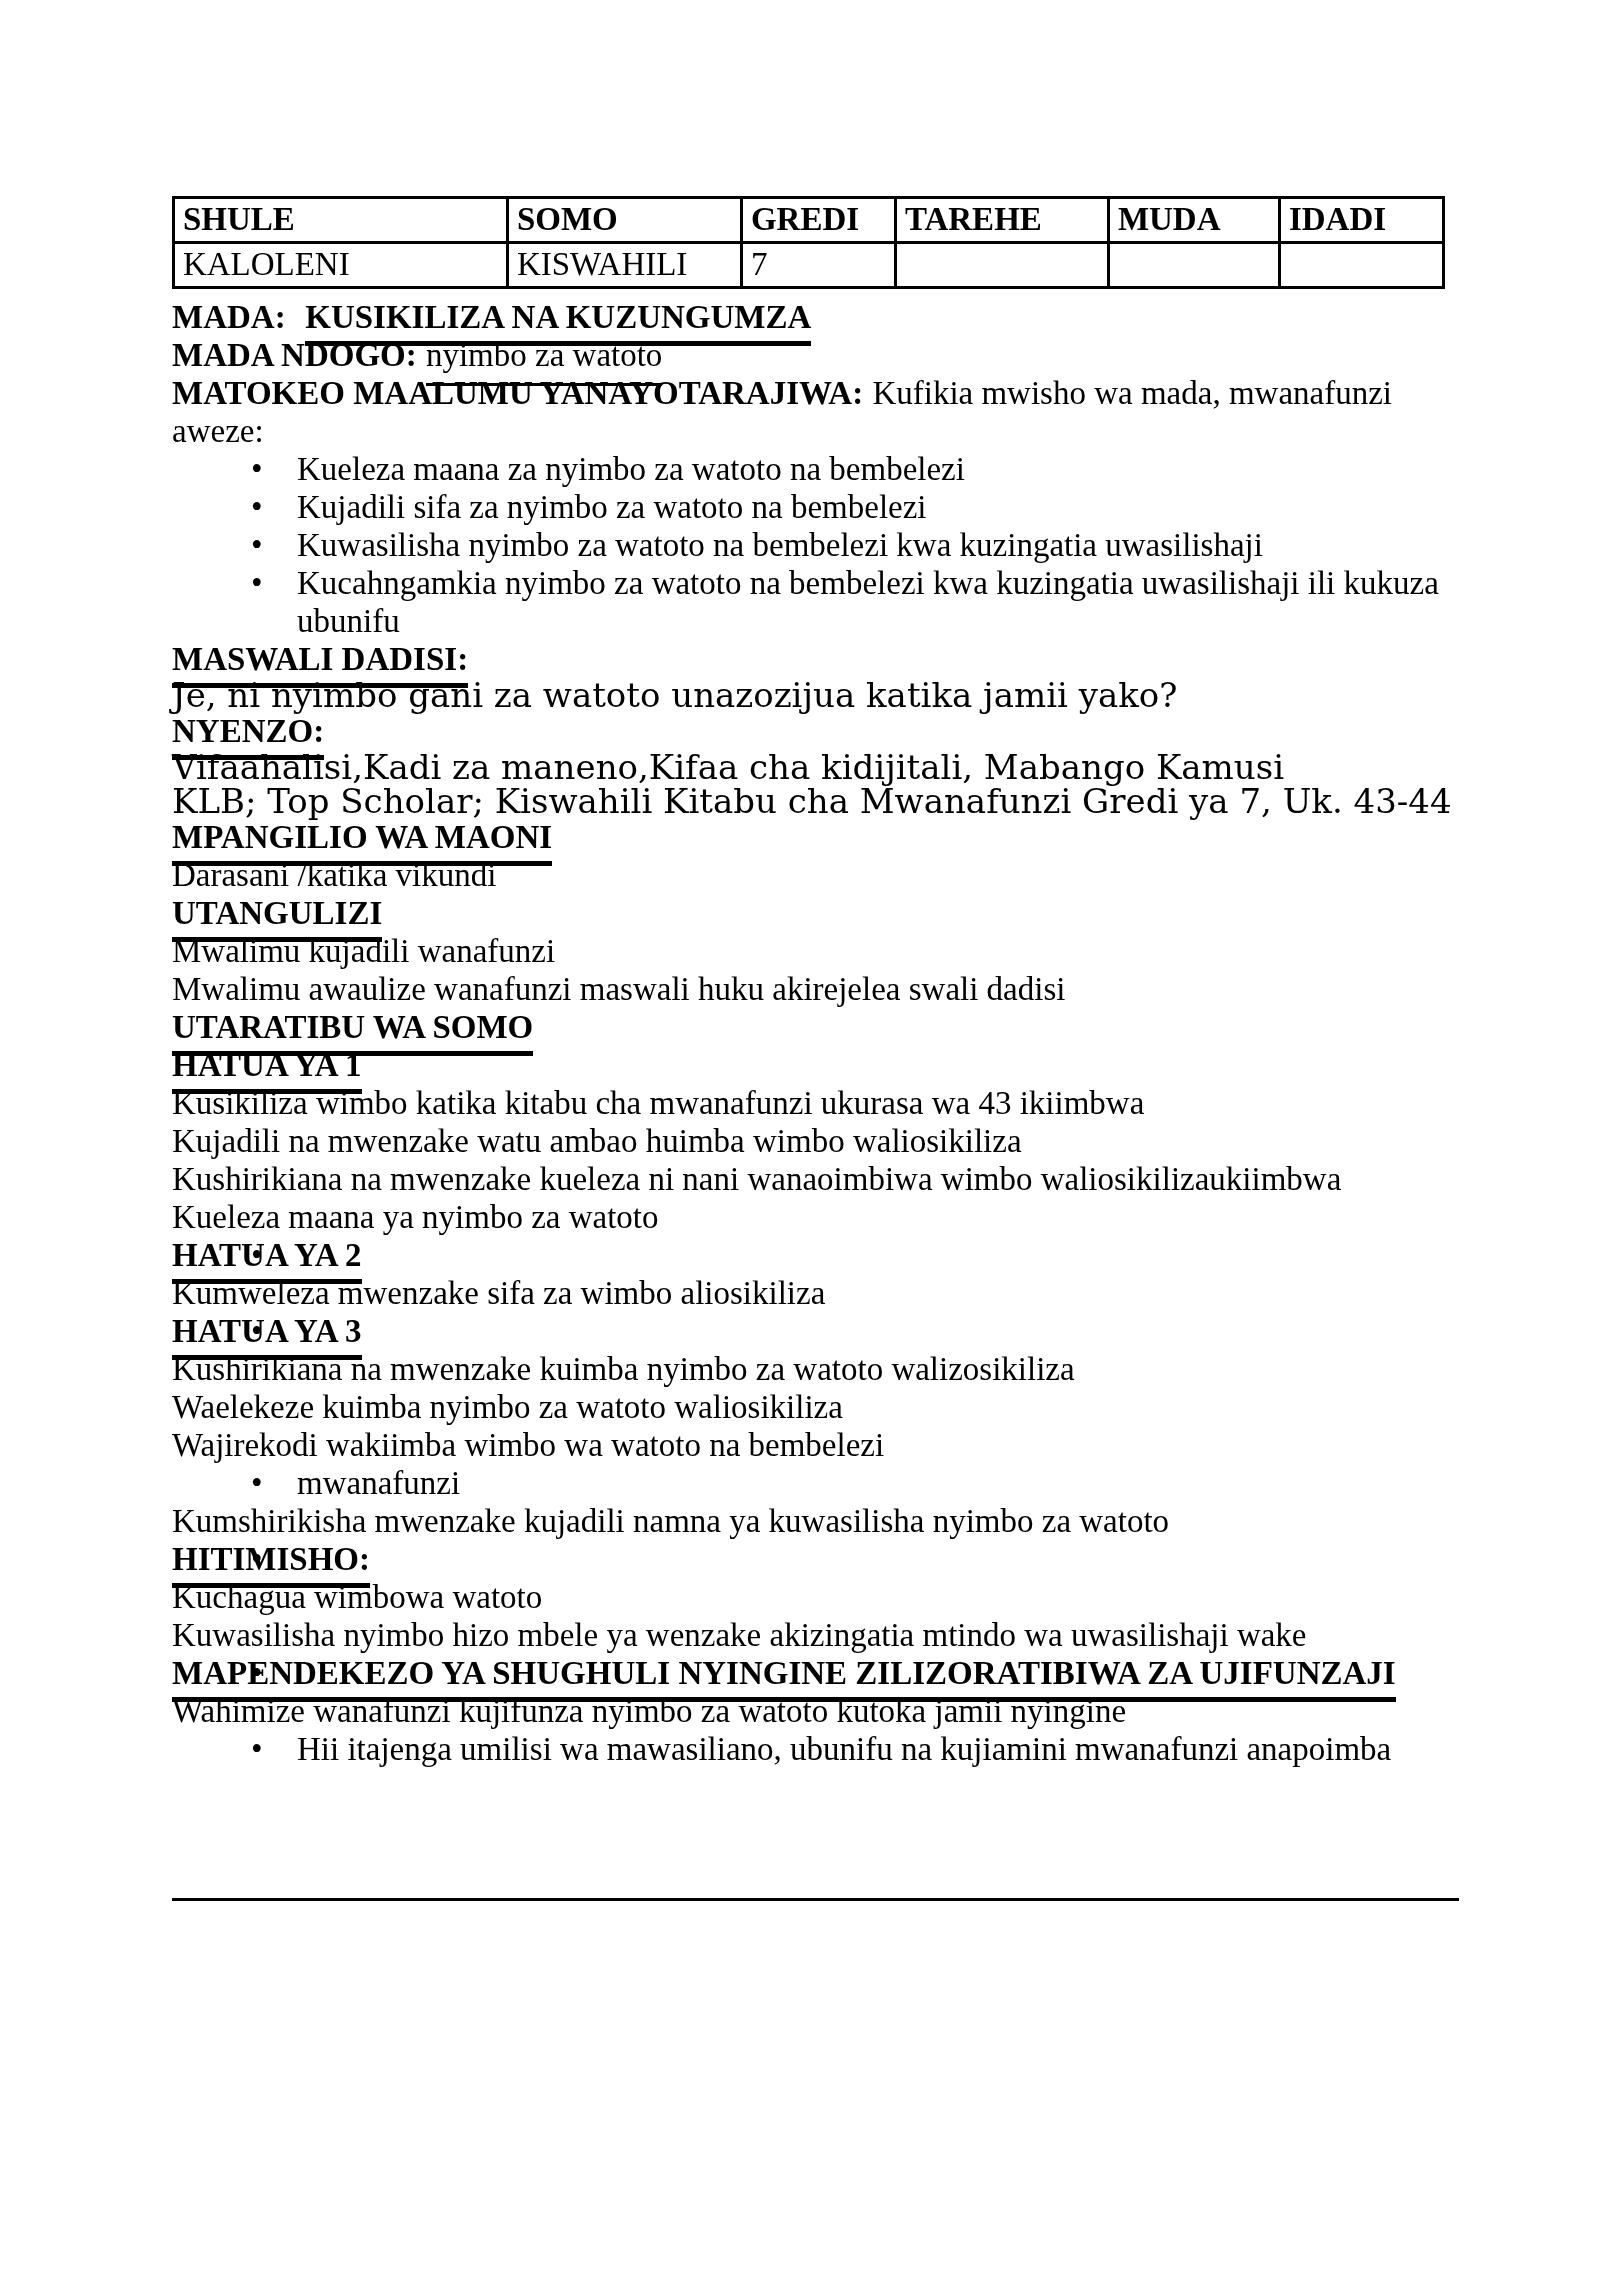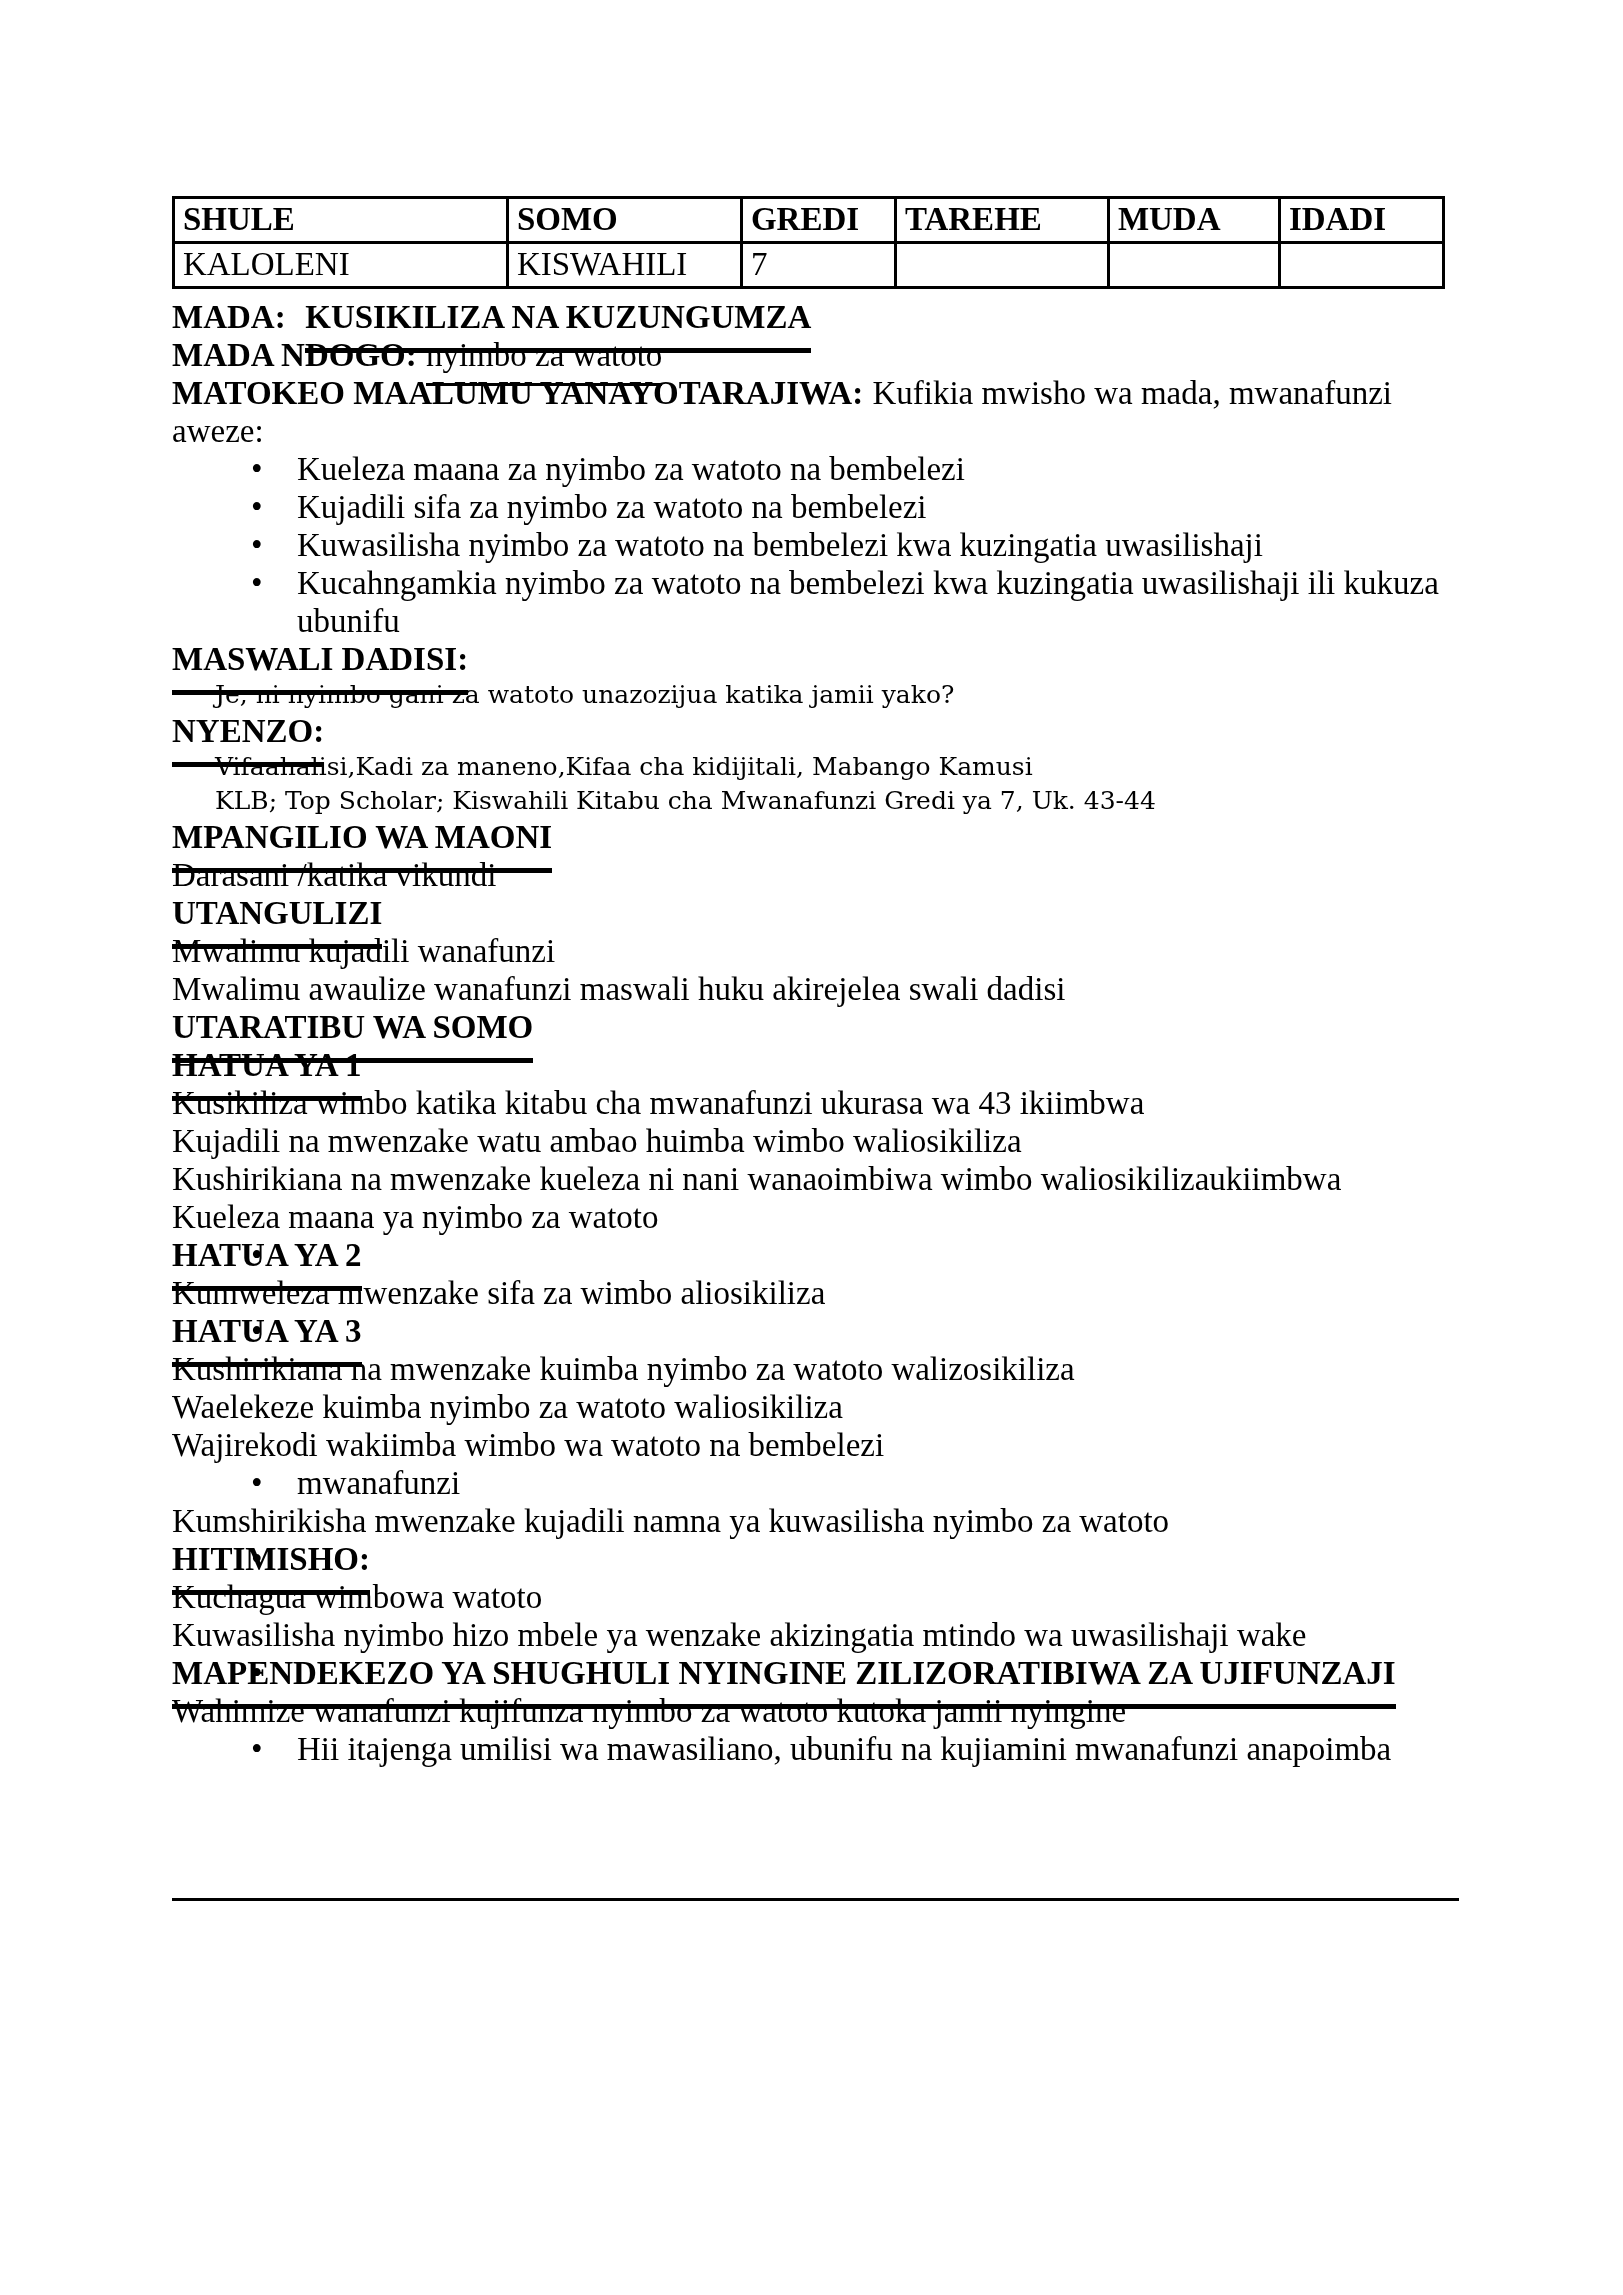--- a/index.html
+++ b/index.html
@@ -10,25 +10,25 @@
     background: #ffffff;
     color: #000000;
     font-family: "Liberation Serif", serif;
     font-size: 33px;
     box-sizing: border-box;
     padding: 196px 157px 0 172px;
     overflow: hidden;
   }
   p { margin: 0; line-height: 38px; white-space: nowrap; }
   .b { font-weight: bold; }
-  .u-bold { border-bottom: 5.9px solid #000; padding-bottom: 13px; }
+  .u-bold { border-bottom: 5.9px solid #000; padding-bottom: 6px; }
   .u-reg  { border-bottom: 3.3px solid #000; padding-bottom: 10px; }
   .ml1 { margin-left: 9.2px; }
   .ml2 { margin-left: 19.6px; }
-  .alt { font-family: "DejaVu Serif", serif; font-size: 25px; line-height: 34px; margin-left: 43px; }
+  .alt { font-family: "DejaVu Serif", serif; font-size: 34px; line-height: 34px; }
   .bullet-line { position: relative; padding-left: 125px; }
   .bullet { position: absolute; left: 79px; top: 0; }
   .cont { padding-left: 125px; }
   .blank { height: 38px; }
   table.hdr {
     border-collapse: collapse;
     table-layout: fixed;
     width: 1269px;
     margin-bottom: 9.2px;
   }

